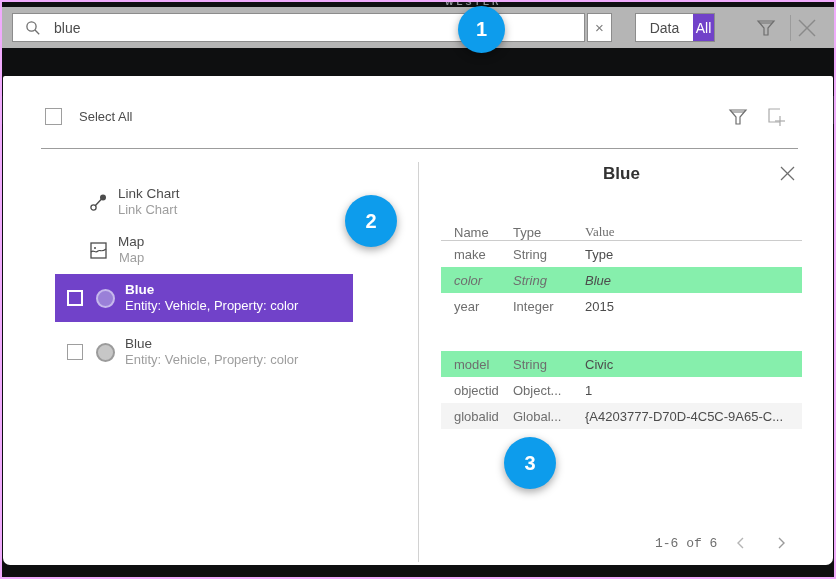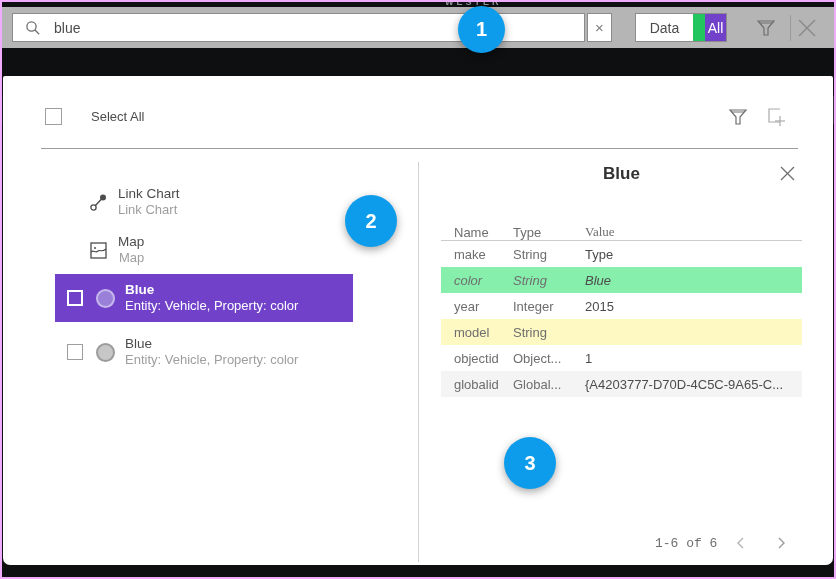--- a/index.html
+++ b/index.html
@@ -39,21 +39,21 @@
     font-size:14px; color:#4c4c4c; margin-left:13px; height:100%;
   }
   .clear-btn{
     position:absolute; left:585px; top:6px; width:25px; height:29px;
     background:#fff; border:1px solid #8c8c8c;
     display:flex; align-items:center; justify-content:center;
     color:#7d7d7d; font-size:15px; cursor:pointer;
   }
   .segmented{
     position:absolute; left:633px; top:6px; height:29px; display:flex;
-    border:1px solid #8c8c8c; background:#22c55e;gap:12px;
+    border:1px solid #8c8c8c; background:#22c55e;
   }
   .seg-data{
     width:57px; display:flex; align-items:center; justify-content:center;
     font-size:14px; color:#4c4c4c; background:#fff; cursor:pointer;
   }
   .seg-all{
     width:21px; display:flex; align-items:center; justify-content:center;
     font-size:14px; color:#fff; cursor:pointer;
   }
   .bar-filter{ position:absolute; left:753px; top:10px; cursor:pointer; }
@@ -61,21 +61,21 @@
   .bar-close{ position:absolute; left:794px; top:10px; cursor:pointer; }
   
   .panel{
     position:absolute; left:1px; top:74px; width:830px; height:489px;
     background:#fff; border-radius:2px 2px 7px 7px;
   }
   .select-all{ position:absolute; left:42px; top:32px; display:flex; align-items:center; cursor:pointer; }
   .checkbox{
     width:17px; height:17px; border:1px solid #9e9e9e; background:#fff; flex:none;
   }
-  .select-all-label{ margin-left:29px; font-size:13px; color:#4c4c4c; }
+  .select-all-label{ margin-left:17px; font-size:13px; color:#4c4c4c; }
   .hdr-filter{ position:absolute; left:724px; top:30px; cursor:pointer; }
   .hdr-add{ position:absolute; left:762px; top:30px; cursor:pointer; }
   .hdr-divider{ position:absolute; left:38px; top:72px; width:757px; height:1px; background:#9c9c9c; }
   .v-divider{ position:absolute; left:415px; top:86px; width:1px; height:400px; background:#d2d2d2; }
   
   .list-row{
     position:absolute; left:52px; width:298px; height:48px;
     display:flex; align-items:center; cursor:pointer;
   }
   .row-pad-icon{ padding-left:34px; }
@@ -240,23 +240,24 @@
         <div class="attr-row" style="background:#86efac;font-style:italic;">
           <div class="c-name">color</div>
           <div class="c-type">String</div>
           <div class="c-value">Blue</div>
         </div>
         <div class="attr-row" style="background:#fff;">
           <div class="c-name">year</div>
           <div class="c-type">Integer</div>
           <div class="c-value">2015</div>
         </div>
-        <div class="attr-row" style="background:#fef9c3;">
+        <div class="attr-row" style="background:#86efac;margin-top:32px;">
           <div class="c-name">model</div>
           <div class="c-type">String</div>
+          <div class="c-value">Civic</div>
         </div>
         <div class="attr-row" style="background:#fff;">
           <div class="c-name">objectid</div>
           <div class="c-type">Object...</div>
           <div class="c-value">1</div>
         </div>
         <div class="attr-row" style="background:#f4f4f4;">
           <div class="c-name">globalid</div>
           <div class="c-type">Global...</div>
           <div class="c-value">{A4203777-D70D-4C5C-9A65-C...</div>

